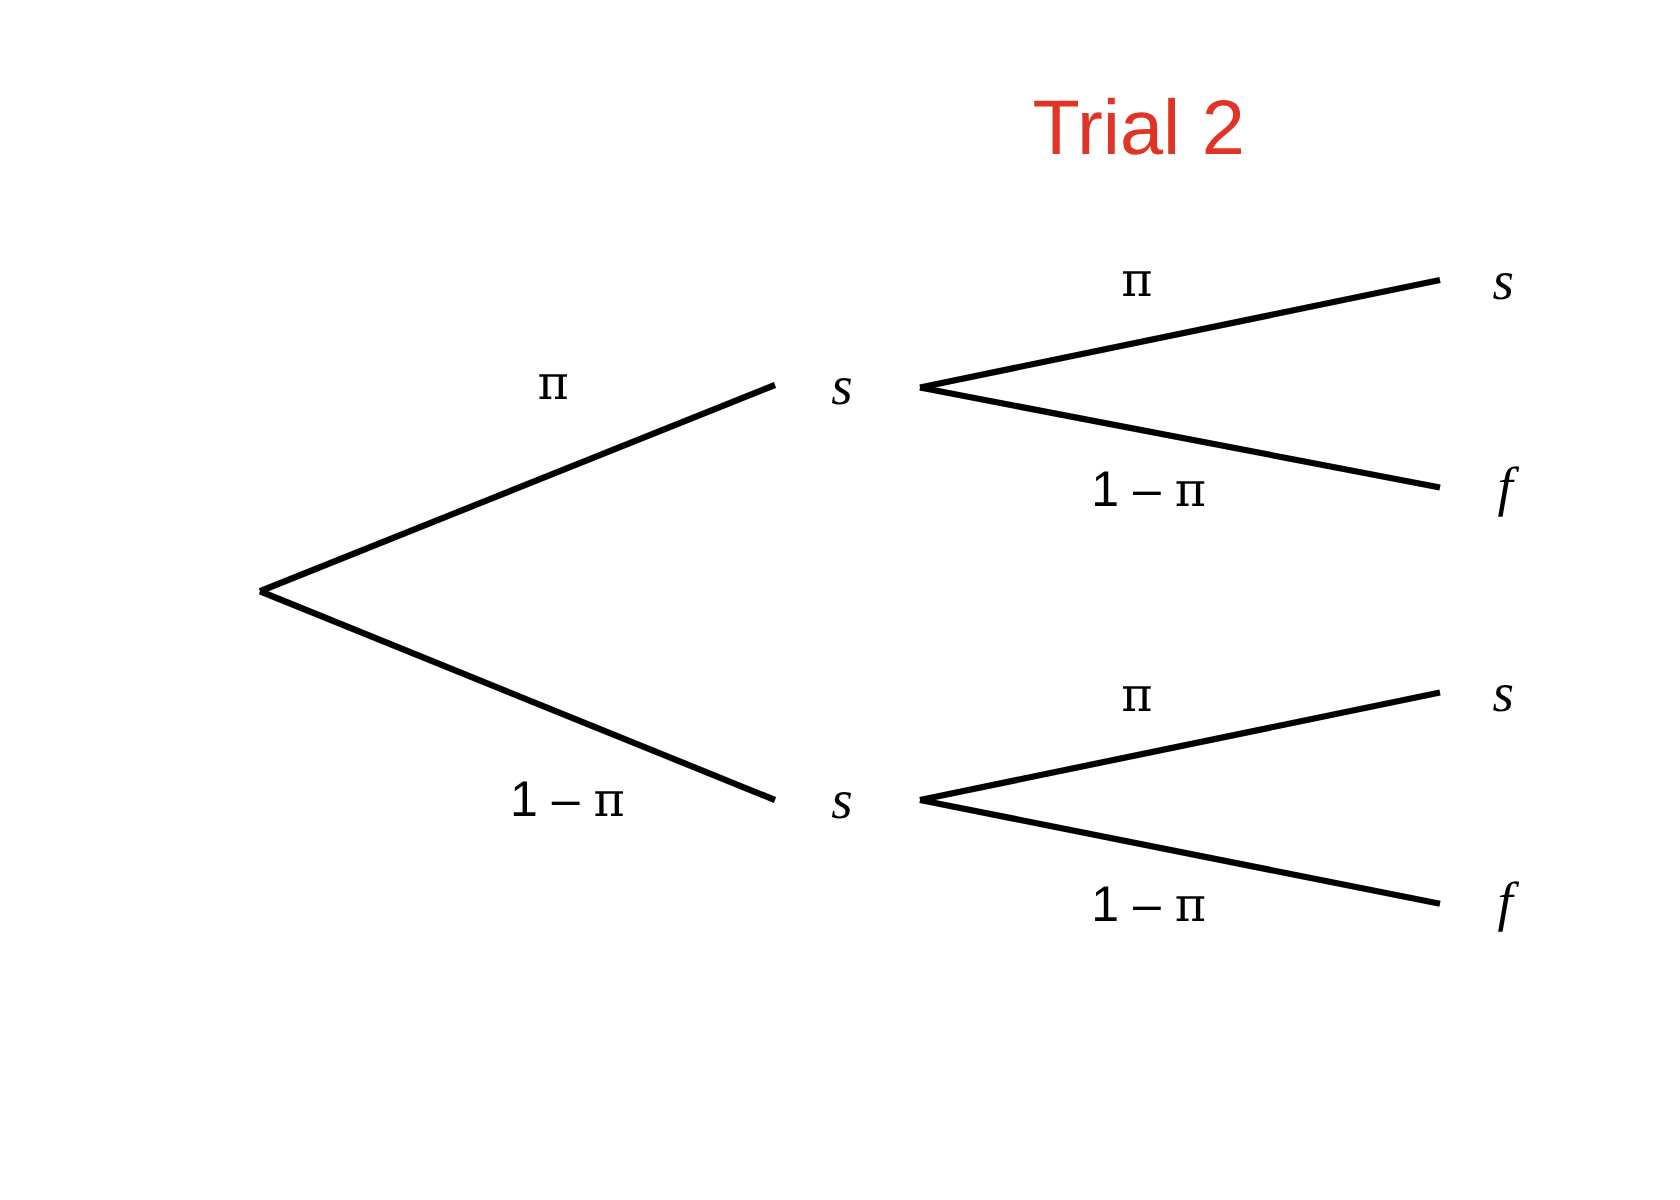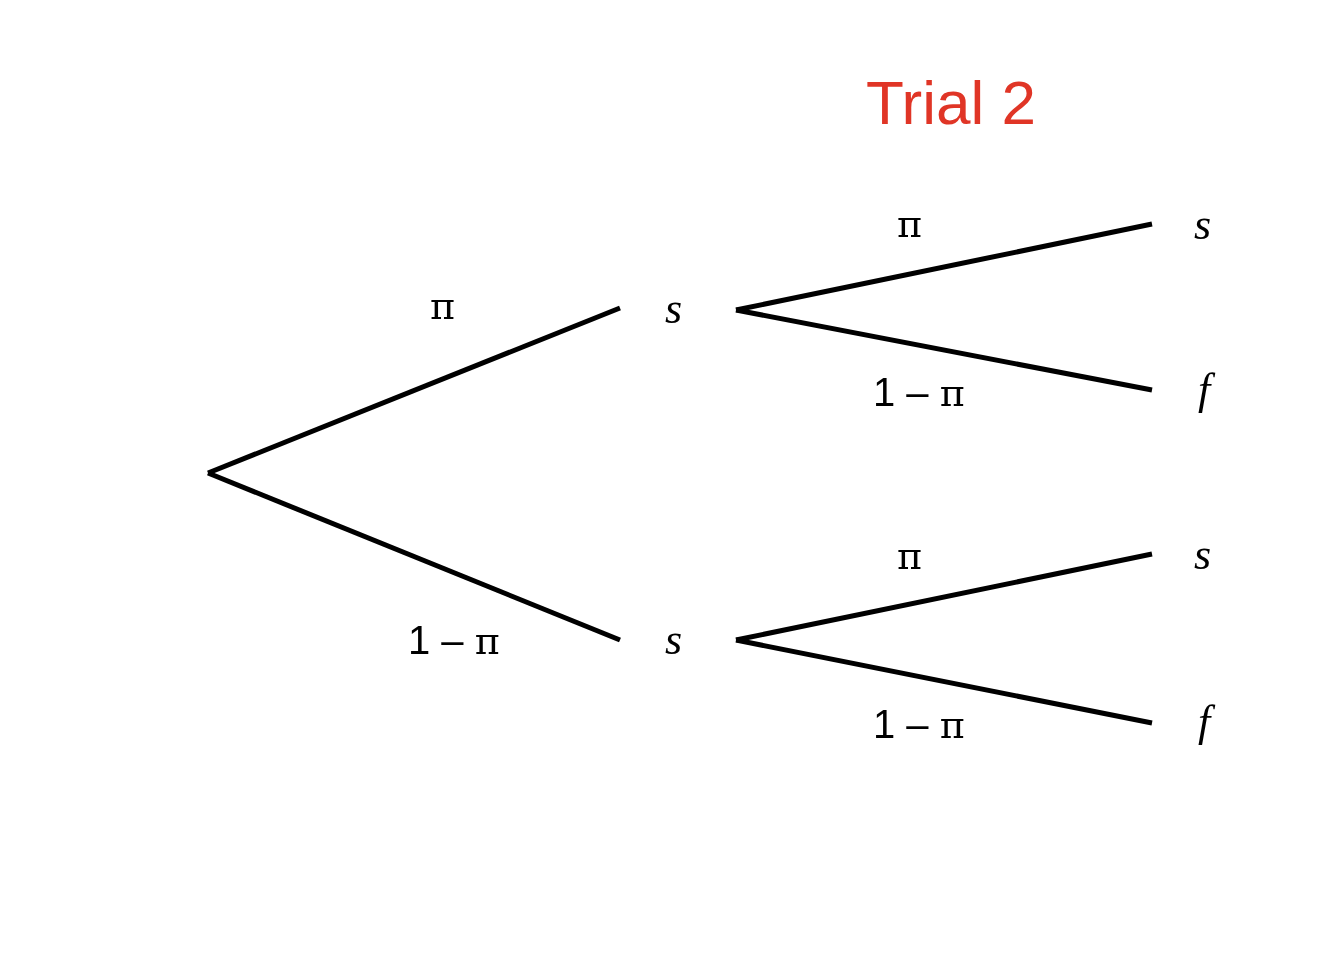--- a/index.html
+++ b/index.html
@@ -64,21 +64,21 @@
       <line x1="208" y1="473" x2="620" y2="640"></line>
 
       <line x1="736" y1="310" x2="1152" y2="224"></line>
       <line x1="736" y1="310" x2="1152" y2="390"></line>
 
       <line x1="736" y1="640" x2="1152" y2="554"></line>
       <line x1="736" y1="640" x2="1152" y2="723"></line>
     </g>
   </svg>
 
-  <div class="lbl heading" style="left:826px; top:72px; color:#e03526;margin-left:40px;">Trial 2</div>
+  <div class="lbl heading" style="left:826px; top:72px; color:#e03526;">Trial 2</div>
 
   <div class="lbl pi-glyph" style="left:430px; top:287px;">π</div>
 
   <div class="lbl prob" style="left:408px; top:620px;"><span>1 – </span><span class="pi-glyph">π</span></div>
 
   <div class="lbl pi-glyph" style="left:897px; top:205px;">π</div>
 
   <div class="lbl prob" style="left:873px; top:372px;"><span>1 – </span><span class="pi-glyph">π</span></div>
 
   <div class="lbl pi-glyph" style="left:897px; top:537px;">π</div>

